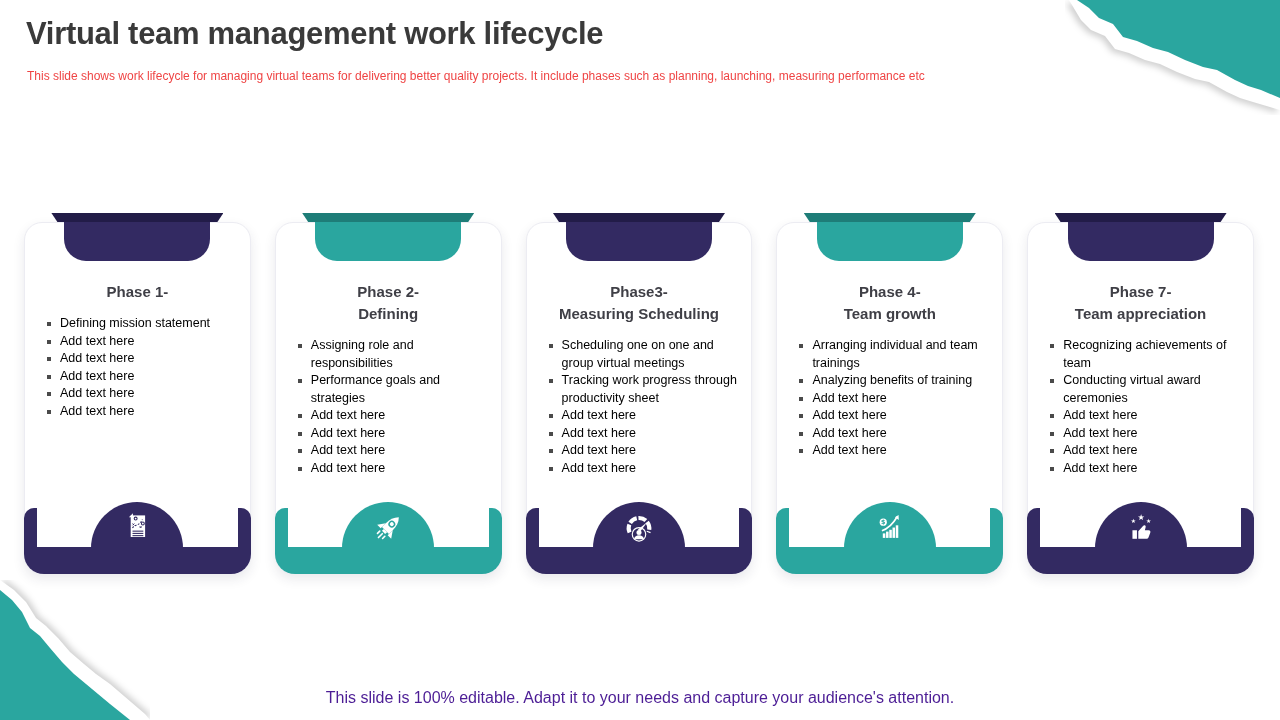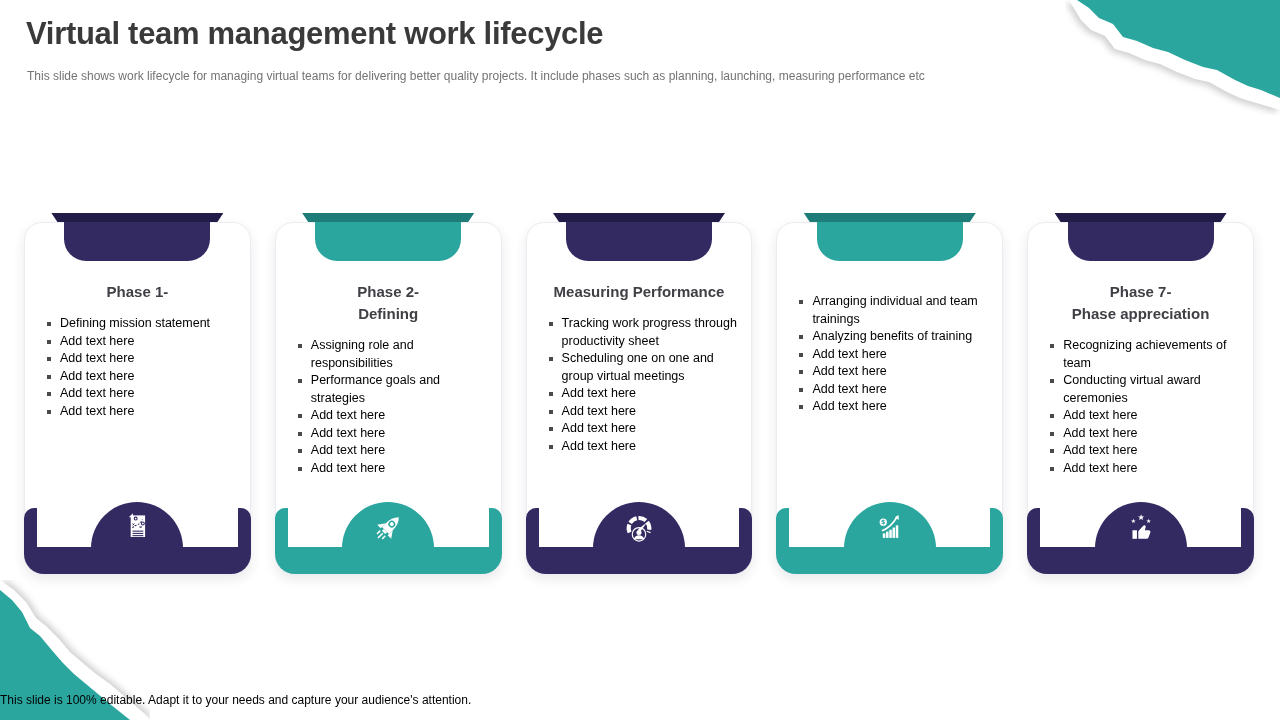--- a/index.html
+++ b/index.html
@@ -12,21 +12,21 @@
   }
 
   
   .slide-title {
     position: absolute; left: 26px; top: 16px;
     font-size: 31px; font-weight: 700; color: #3a3a3a;
     letter-spacing: -0.3px;
   }
   .slide-subtitle {
     position: absolute; left: 27px; top: 69px; right: 40px;
-    font-size: 12px; color: #737373;
+    font-size: 12px; color: #ef4444;
   }
 
   
   .corner { position: absolute; pointer-events: none; }
   .corner.tr { top: 0; right: 0; }
   .corner.bl { bottom: 0; left: 0; }
   .torn-white-tr { filter: drop-shadow(-3px 3px 3px rgba(0,0,0,.18)); }
   .torn-white-bl { filter: drop-shadow(3px -2px 3px rgba(0,0,0,.18)); }
 
   
@@ -95,21 +95,22 @@
     width: 92px; height: 46px;
     background: var(--c);
     border-radius: 92px 92px 0 0;
     display: flex; align-items: flex-end; justify-content: center;
   }
   .dome svg { margin-bottom: 2px; }
 
   
   .footer-note {
     position: absolute; bottom: 13px; left: 0; right: 0;
-    font-size: 12px; color: #000000;
+    text-align: center;
+    font-size: 16px; color: #4c1d95;
   }
   svg text { font-family: "DejaVu Sans", sans-serif; }
 </style>
 </head>
 <body>
 
 <svg class="corner tr" width="215" height="115" viewBox="0 0 215 115">
   <path class="torn-white-tr" fill="#ffffff" d="M4 0 L16 20 L26 30 L40 36 L50 49 L64 53 L80 60 L95 64 L112 72 L130 79 L144 82 L162 92 L175 98 L188 102 L215 110 L215 0 Z"></path>
   <path fill="#2aa69f" d="M12 0 L24 8 L34 18 L48 24 L58 37 L72 41 L88 48 L103 52 L120 60 L138 67 L152 70 L170 80 L183 86 L196 90 L215 98 L215 0 Z"></path>
 </svg>
@@ -186,45 +187,48 @@
         <line x1="24" y1="29" x2="24" y2="32.5"></line>
       </g>
     </g>
   </svg>
       </div>
   </div>
 
   <div class="card purple">
     <div class="tab"></div>
     <div class="card-title">
-      <div class="t2">Measuring Performance</div>
-    </div>
-    <ul class="bullets">
+      <div class="t1">Phase3-</div>
+      <div class="t2">Measuring Scheduling</div>
+    </div>
+    <ul class="bullets">
+        <li>Scheduling one on one and group virtual meetings</li>
         <li>Tracking work progress through productivity sheet</li>
-        <li>Scheduling one on one and group virtual meetings</li>
         <li>Add text here</li>
         <li>Add text here</li>
         <li>Add text here</li>
         <li>Add text here</li>
       </ul>
     <div class="bottom-u"></div>
     <div class="dome">
         <svg width="36" height="36" viewBox="0 0 40 40">
     <path d="M9.5 25 A11.5 11.5 0 1 1 30.5 25" fill="none" stroke="#fff" stroke-width="4.5" stroke-dasharray="9 2"></path>
     <polygon points="18.8,21.8 21.5,24 29,13.5" fill="#fff"></polygon>
     <circle cx="20" cy="27" r="7.5" fill="none" stroke="#fff" stroke-width="1.3"></circle>
     <circle cx="20" cy="25" r="2.8" fill="#fff"></circle>
     <path d="M14.5 32.5 a5.5 4.5 0 0 1 11 0 Z" fill="#fff"></path>
   </svg>
       </div>
   </div>
 
   <div class="card teal">
     <div class="tab"></div>
     <div class="card-title">
+      <div class="t1">Phase 4-</div>
+      <div class="t2">Team growth</div>
     </div>
     <ul class="bullets">
         <li>Arranging individual and team trainings</li>
         <li>Analyzing benefits of training</li>
         <li>Add text here</li>
         <li>Add text here</li>
         <li>Add text here</li>
         <li>Add text here</li>
       </ul>
     <div class="bottom-u"></div>
@@ -242,21 +246,21 @@
     <circle cx="12.5" cy="13.5" r="4" fill="#fff"></circle>
     <text x="12.5" y="16" text-anchor="middle" font-size="7" font-weight="bold" fill="#2aa69f">$</text>
   </svg>
       </div>
   </div>
 
   <div class="card purple">
     <div class="tab"></div>
     <div class="card-title">
       <div class="t1">Phase 7-</div>
-      <div class="t2">Phase appreciation</div>
+      <div class="t2">Team appreciation</div>
     </div>
     <ul class="bullets">
         <li>Recognizing achievements of team</li>
         <li>Conducting virtual award ceremonies</li>
         <li>Add text here</li>
         <li>Add text here</li>
         <li>Add text here</li>
         <li>Add text here</li>
       </ul>
     <div class="bottom-u"></div>

